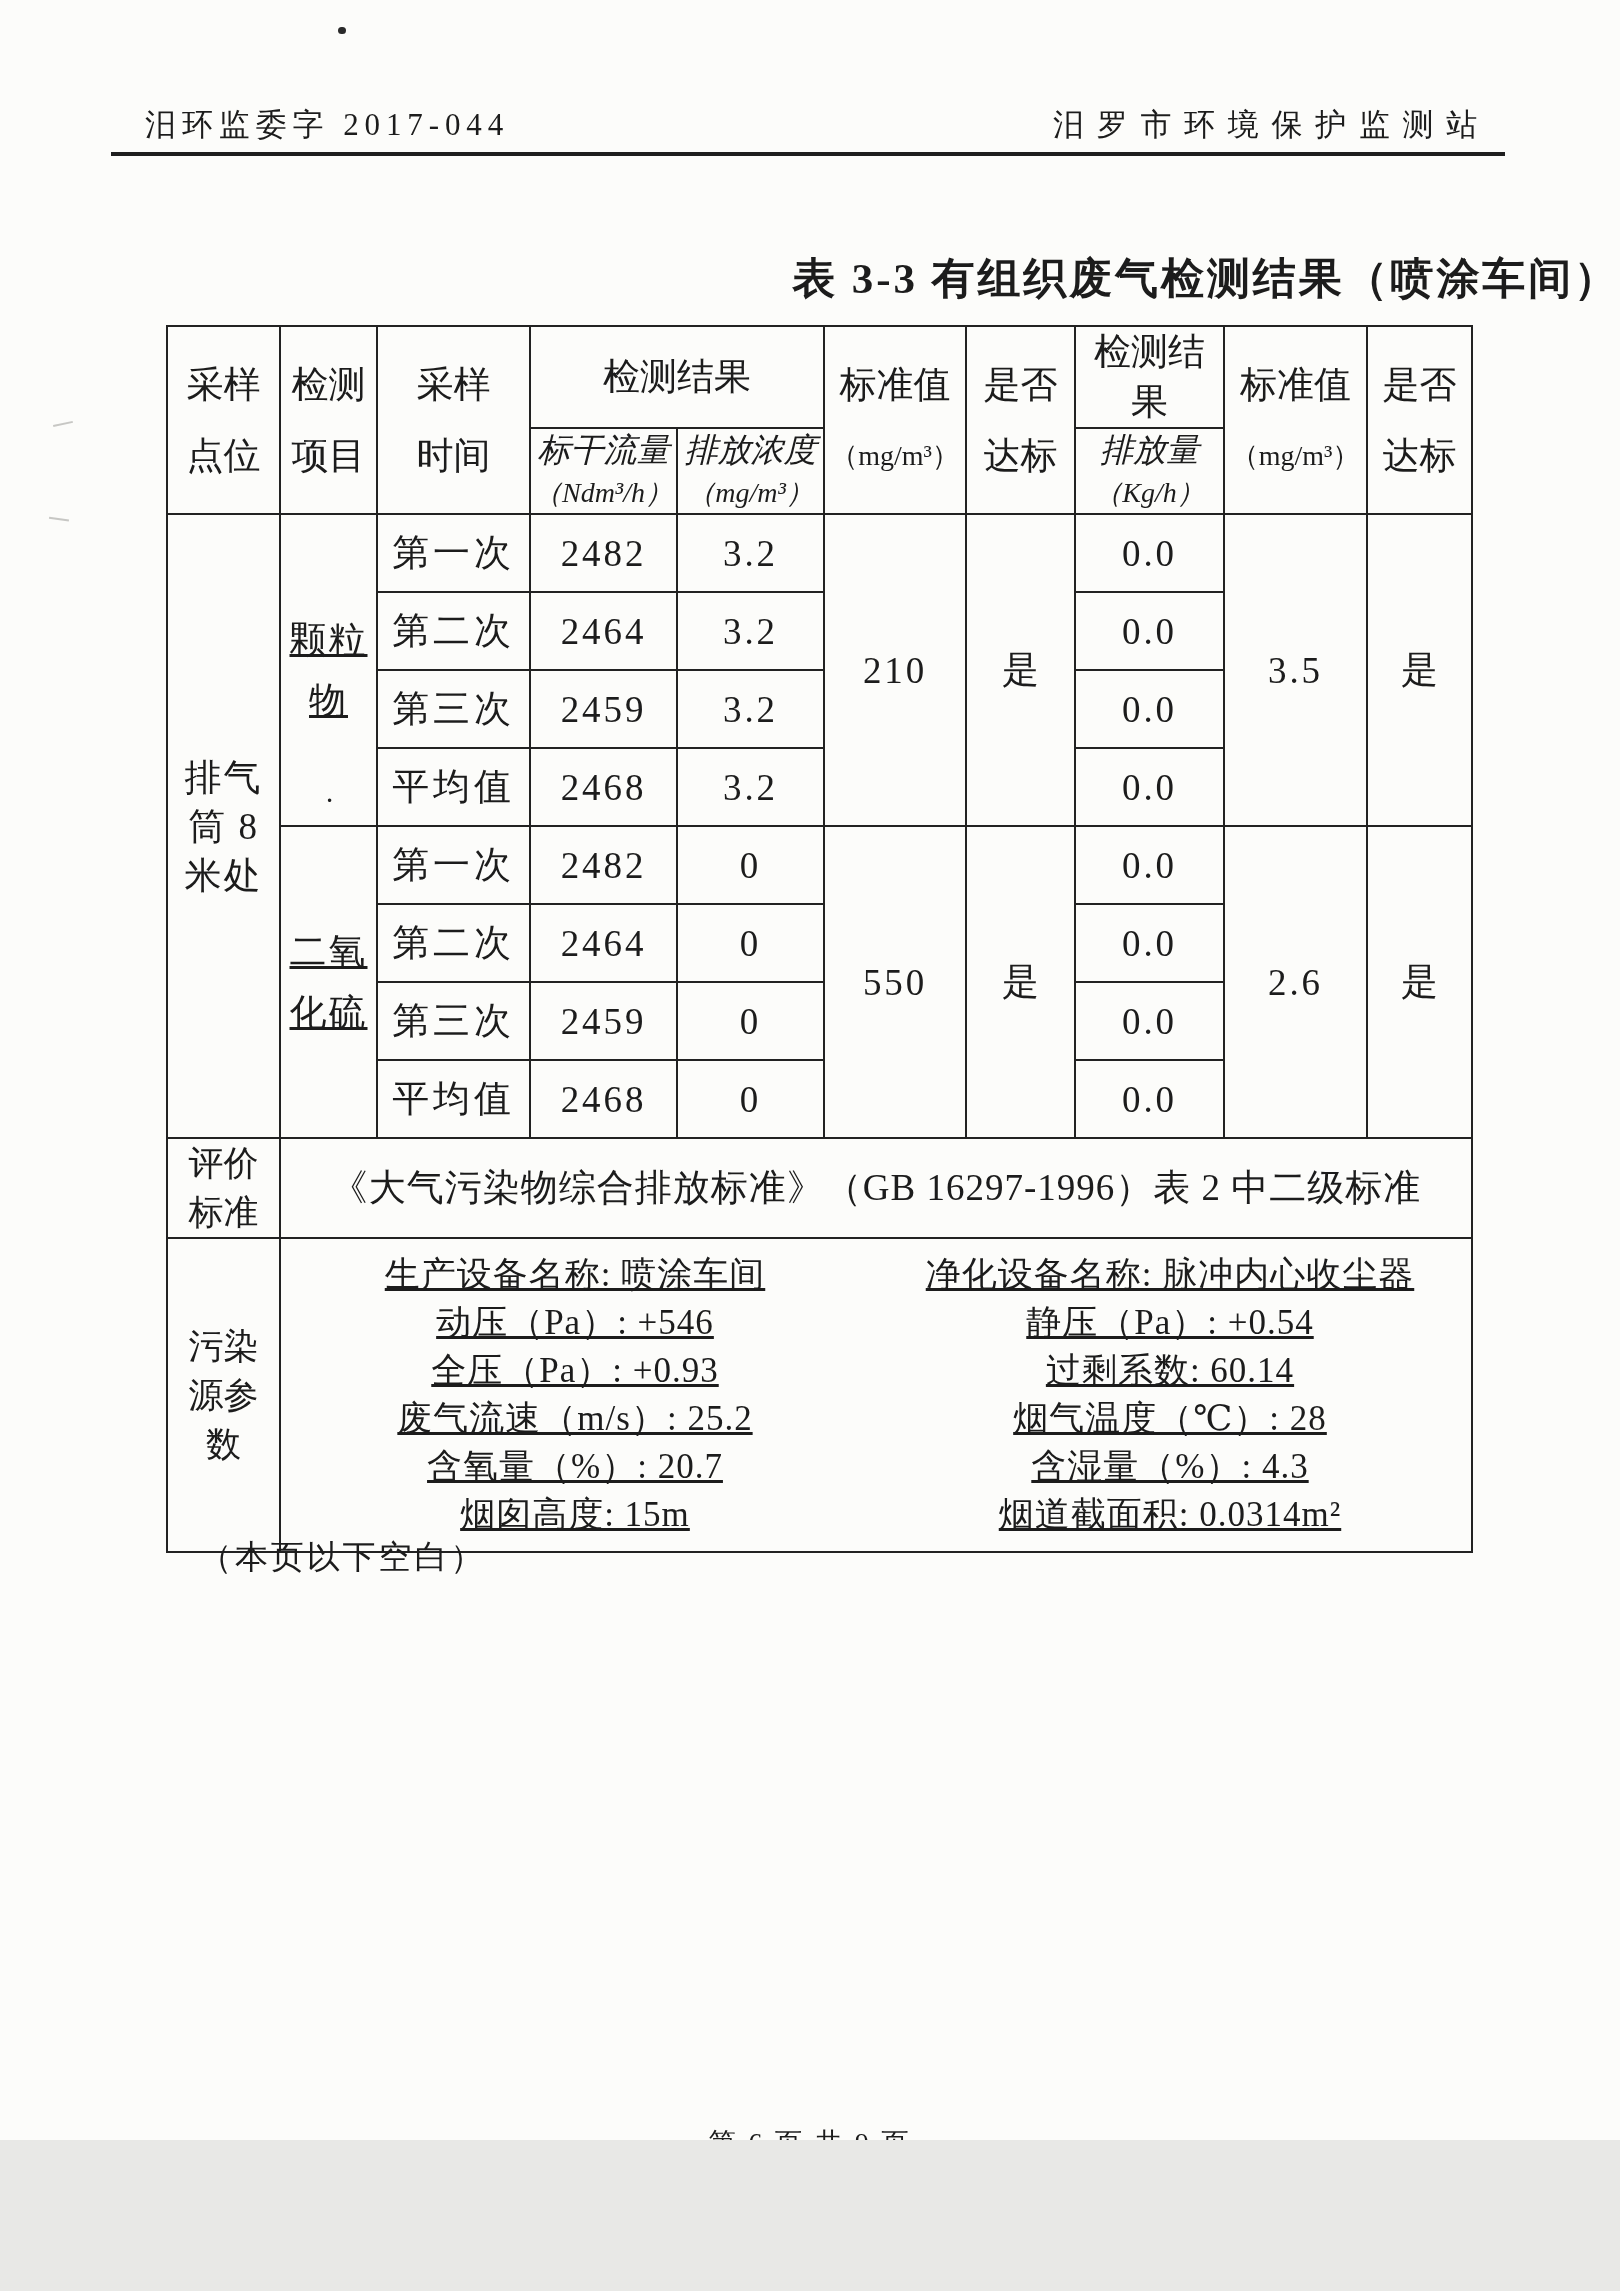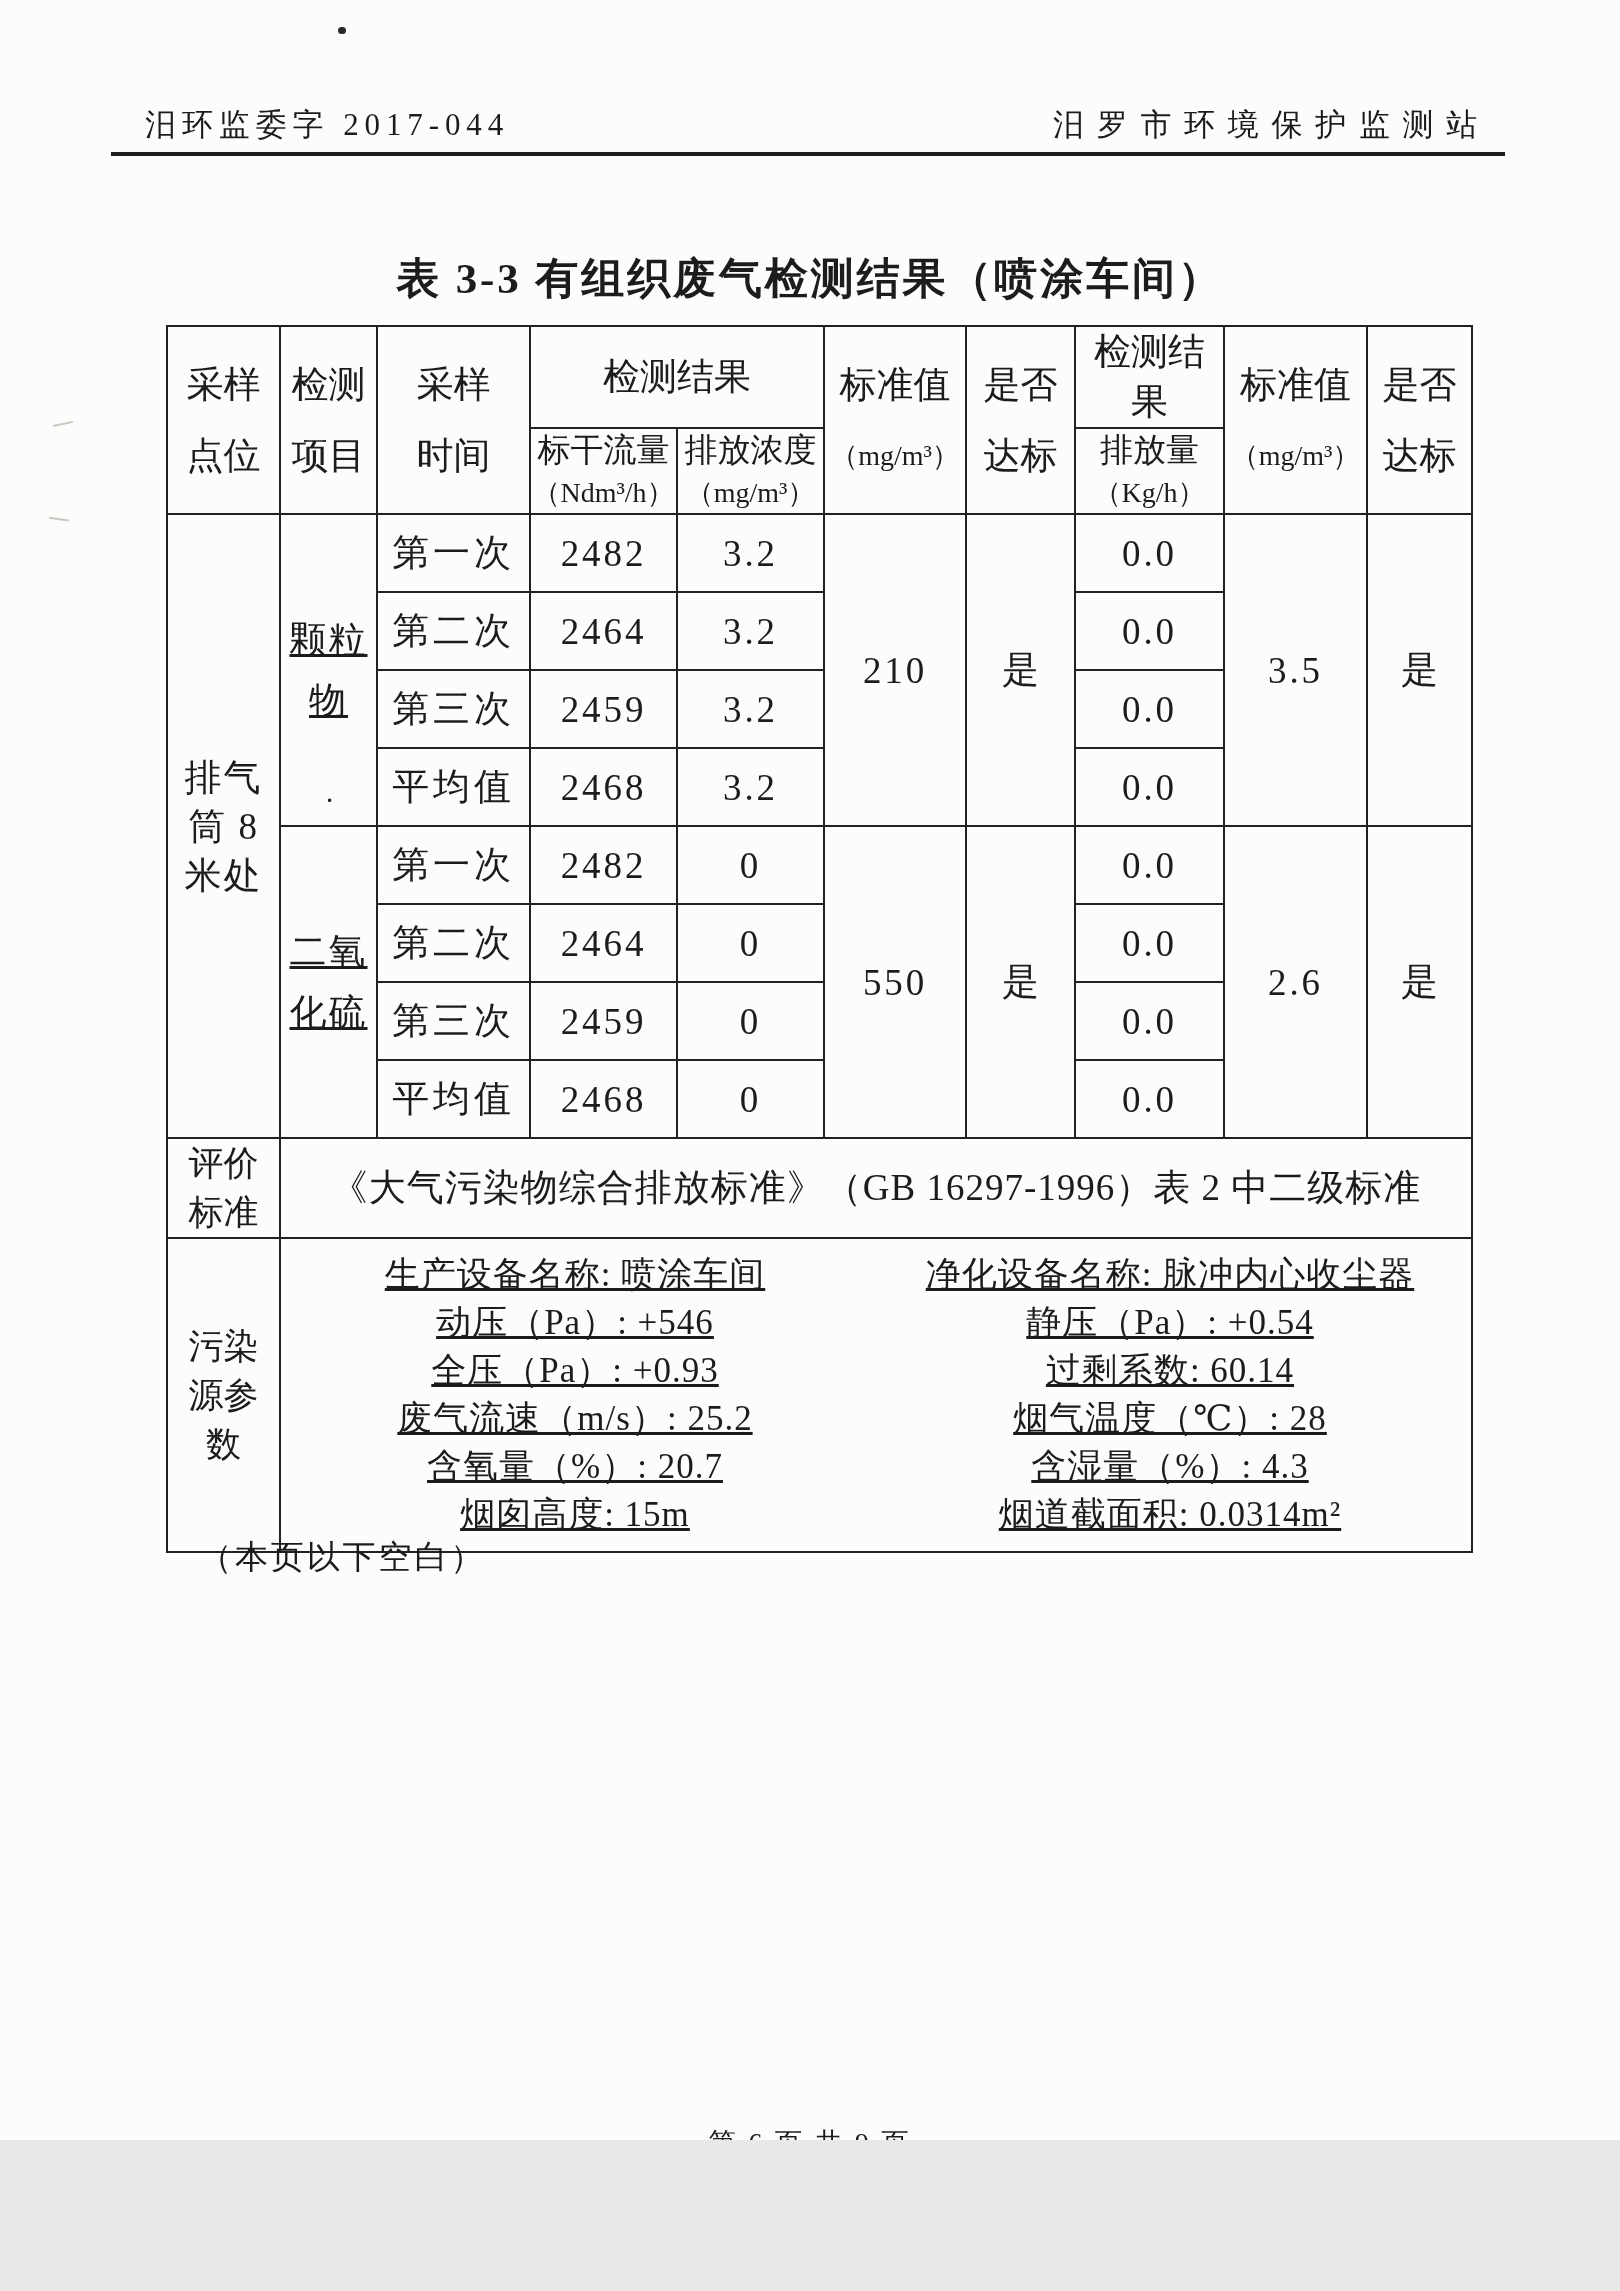--- a/index.html
+++ b/index.html
@@ -29,40 +29,40 @@
     font-size:31px;
   }
   .doc-number { letter-spacing:5.9px; }
   .org-name   { letter-spacing:12.7px; }
   .header-rule {
     position:absolute; left:111px; top:152px; width:1394px; height:3.9px;
     background:#1e1e1e;
   }
 
   
-  .title-wrap { position:absolute; left:0; top:250px; width:1620px; text-align:center; }
+  .title-wrap { position:absolute; left:0; top:250px; width:1620px; text-align:right; }
   .title { font-size:43px; font-weight:bold; letter-spacing:2.9px; }
 
   
   table.results {
     position:absolute; left:166px; top:325px;
     width:1305px;
     border-collapse:collapse; table-layout:fixed;
     border:2.9px solid #1b1b1b;
   }
   .results th, .results td {
     border:2px solid #222;
     text-align:center; vertical-align:middle;
     font-weight:normal;
     font-size:37px;
     padding:0;
     overflow:hidden;
   }
   tr.hr1 { height:78px;padding-left:41px; }
-  tr.hr2 { height:86px; }
+  tr.hr2 { height:86px;font-style:italic; }
   tr.dr  { height:78px; }
   tr.er  { height:86px; }
   tr.pr  { height:314px; }
 
   .th2 { line-height:71px; font-size:35px; }          
   .th1 { font-size:35px; }                            
   .th-sub .l1 { font-size:33px; line-height:43px; }   
   .th-sub .l2 { font-size:28px; line-height:41px; }   
   .th2 .unit  { font-size:28px; }
 

